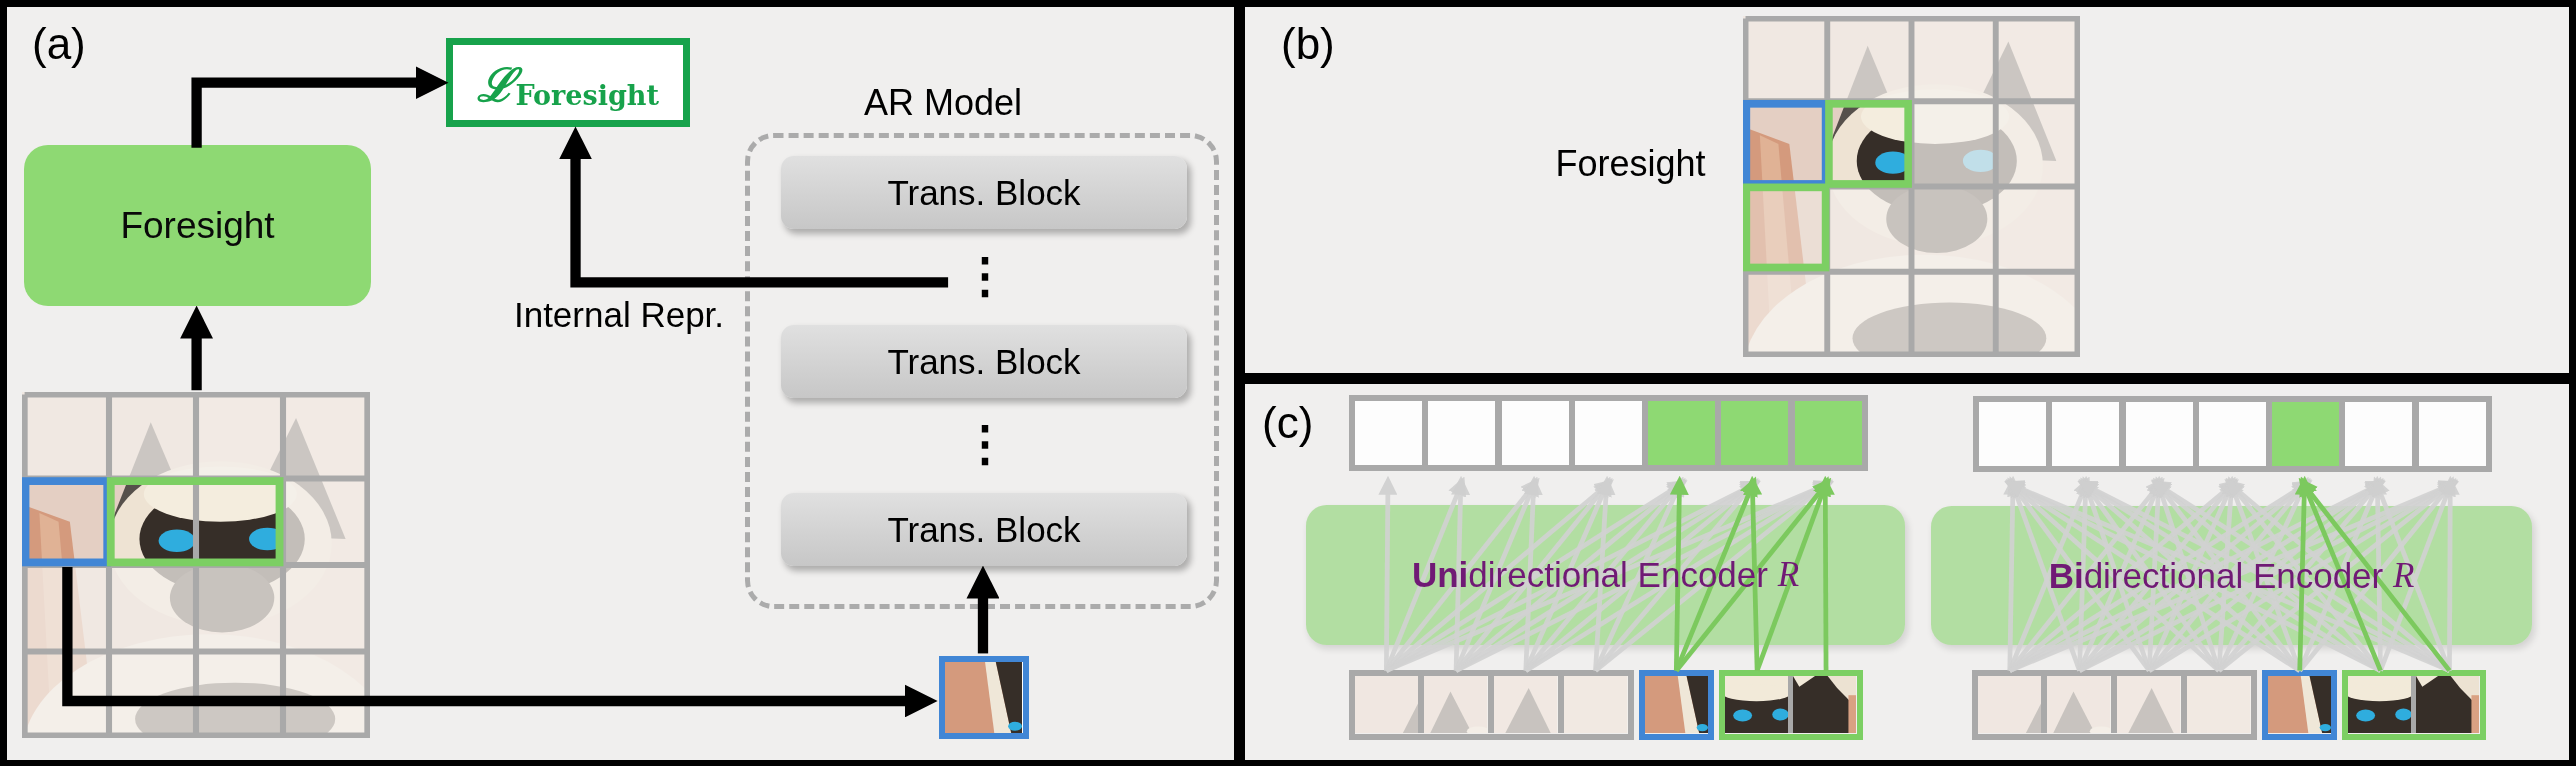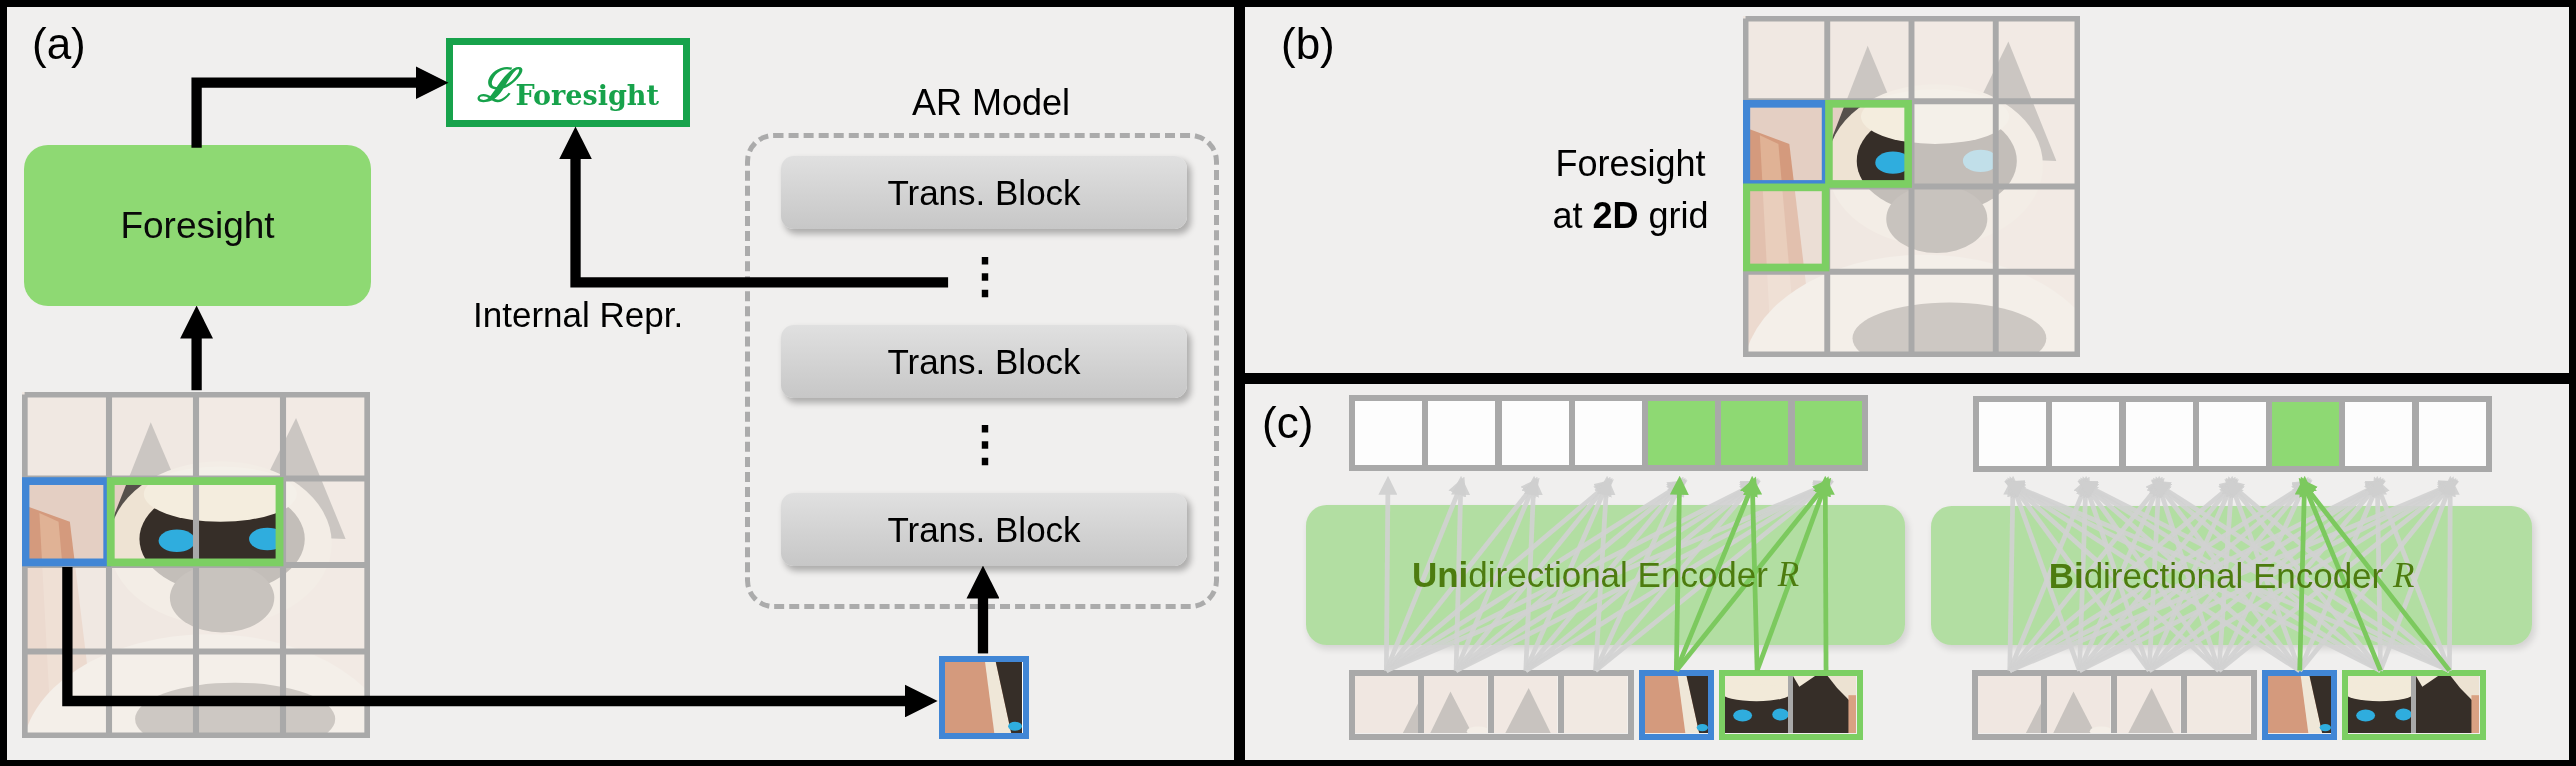--- a/index.html
+++ b/index.html
@@ -16,43 +16,43 @@
   .hdiv{position:absolute;left:1234px;top:373px;width:1342px;height:11px;background:#000;z-index:40}
 
   
   .loss-box{left:446px;top:38px;width:244px;height:89px;background:#fff;border:7.1px solid var(--loss-green);
     display:flex;align-items:center;justify-content:center;color:var(--loss-green);z-index:4}
   .loss-sym{font-family:"DejaVu Serif",serif;font-size:46px;font-weight:bold;font-style:italic}
   .loss-sub{font-family:"DejaVu Serif",serif;font-size:27px;font-weight:bold;position:relative;top:12.7px}
   .enc-a{left:24px;top:145px;width:347px;height:161px;background:var(--green-fill);border-radius:24px;
     display:flex;flex-direction:column;align-items:center;justify-content:center;font-size:37px;line-height:1.35;color:#0a0a0a;z-index:4}
   .mvar{font-family:"Liberation Serif",serif;font-style:italic}
-  .ar-title{left:864px;top:82px;width:254px;text-align:center;font-size:36px;z-index:4}
+  .ar-title{left:864px;top:82px;width:254px;font-size:36px;z-index:4}
   .ar-dashed{left:745px;top:133px;width:474px;height:476px;border:5.6px dashed #ababab;border-radius:28.5px;z-index:1}
   .tblock{left:781px;width:406px;height:73px;border-radius:12.7px;
     background:linear-gradient(180deg,#e0e0e0 0%,#d2d2d2 55%,#c7c7c7 100%);
     box-shadow:3.2px 4.8px 6.3px rgba(0,0,0,.28);display:flex;align-items:center;justify-content:center;
     font-size:35px;color:#000;z-index:2}
   .dots{left:961px;width:48px;height:71px;text-align:center;font-size:48px;font-weight:bold;line-height:65px;z-index:2}
-  .irepr{left:473px;top:295px;width:292px;font-size:35px;z-index:4}
+  .irepr{left:473px;top:295px;width:292px;text-align:center;font-size:35px;z-index:4}
   .grid-svg{z-index:3}
   .patch-standalone{left:939px;top:656px;width:90px;height:83px;border:6.3px solid var(--blue);background:#fff;z-index:4}
   .patch-standalone svg{display:block}
   .a-overlay{left:0;top:0;z-index:5;pointer-events:none}
 
   
   .capb{left:1484px;width:293px;text-align:center;font-size:36px;z-index:4}
 
   
   .tokrow{display:flex;border:6.3px solid var(--gray);background:var(--gray);z-index:1}
   .tok{width:67px;height:64px;background:#fdfdfd}
   .tok + .tok{margin-left:6.3px}
   .tok.green{background:var(--green-fill)}
   .enc-c{background:rgba(141,211,114,.62);border-radius:20.6px;box-shadow:2.4px 4px 7.1px rgba(0,0,0,.12);z-index:1}
-  .enc-text{display:flex;align-items:center;justify-content:center;font-size:35px;color:#4d7c0f;z-index:3}
+  .enc-text{display:flex;align-items:center;justify-content:center;font-size:35px;color:#701a75;z-index:3}
   .enc-text .b{font-weight:bold}
   .fan{z-index:2;pointer-events:none}
   .fan line{fill:none}
   .fan .fan-gray{stroke:var(--arrow-gray);stroke-width:6;opacity:.9}
   .fan .fan-green{stroke:var(--arrow-green);stroke-width:6}
   .strip{display:flex;align-items:stretch;height:70px;z-index:1}
   .sgroup{display:flex;border:6.3px solid var(--gray)}
   .spatch{width:63px;height:57px;position:relative}
   .sgroup .spatch + .spatch{border-left:6.3px solid var(--gray);width:70px}
   .spatch svg{display:block}
@@ -188,23 +188,20 @@
       <path d="M85,715 L85,884 L1162,884" marker-end="url(#mb)"></path>
       <path d="M1240,824 L1240,734" marker-end="url(#mb)"></path>
     </g>
   </svg>
 
   <div class="vdiv"></div>
   <div class="hdiv"></div>
 
   <div class="abs plabel" style="left:1281px;top:19px">(b)</div>
   <div class="abs capb" style="top:143px">Foresight</div>
-  <div class="abs capb" style="top:195px">
-    <span>at </span><b>2D</b><span> grid</span>
-  </div>
 
   <svg class="abs grid-svg" style="left:1743px;top:16px" width="337" height="341" viewBox="0 0 400 400" preserveAspectRatio="none">
     <use href="#cat-art"></use>
     <rect width="400" height="400" fill="rgba(244,240,236,0.74)"></rect>
     <g clip-path="url(#clip-b1)">
         <use href="#cat-art"></use>
       </g>
     <g clip-path="url(#clip-b2)">
       <use href="#cat-art"></use>
       <rect x="0" y="200" width="100" height="100" fill="rgba(244,240,236,0.45)"></rect>

